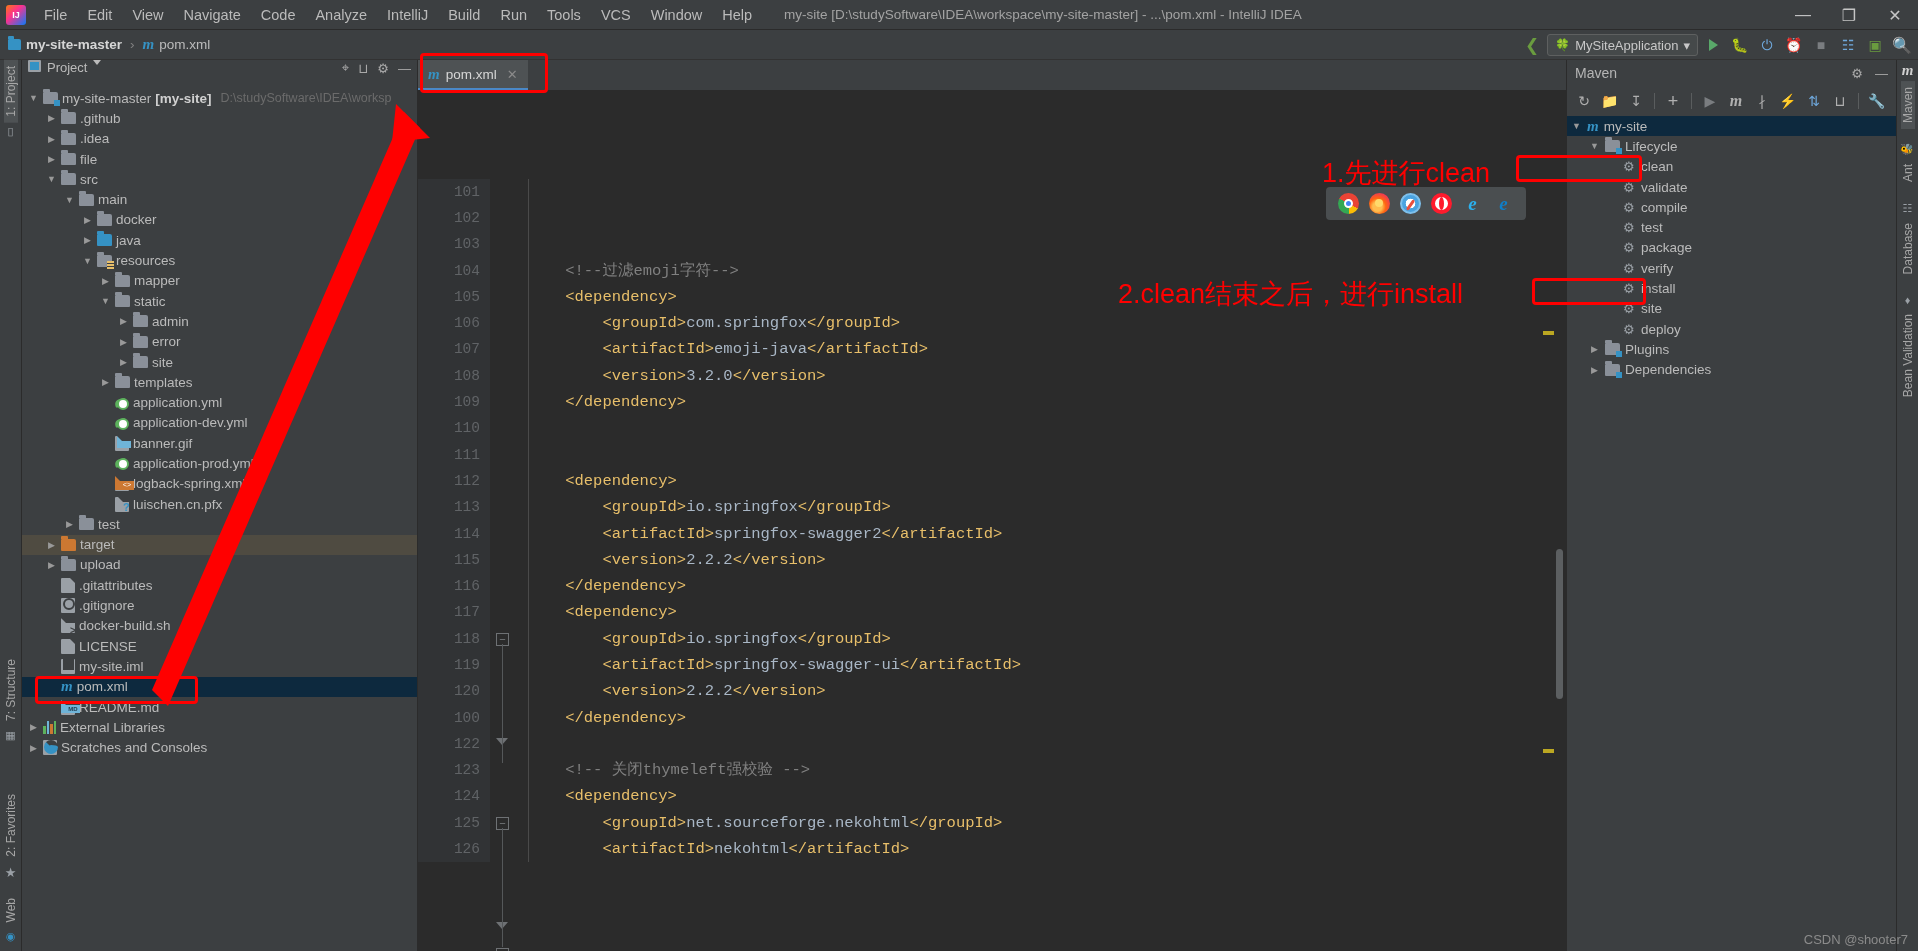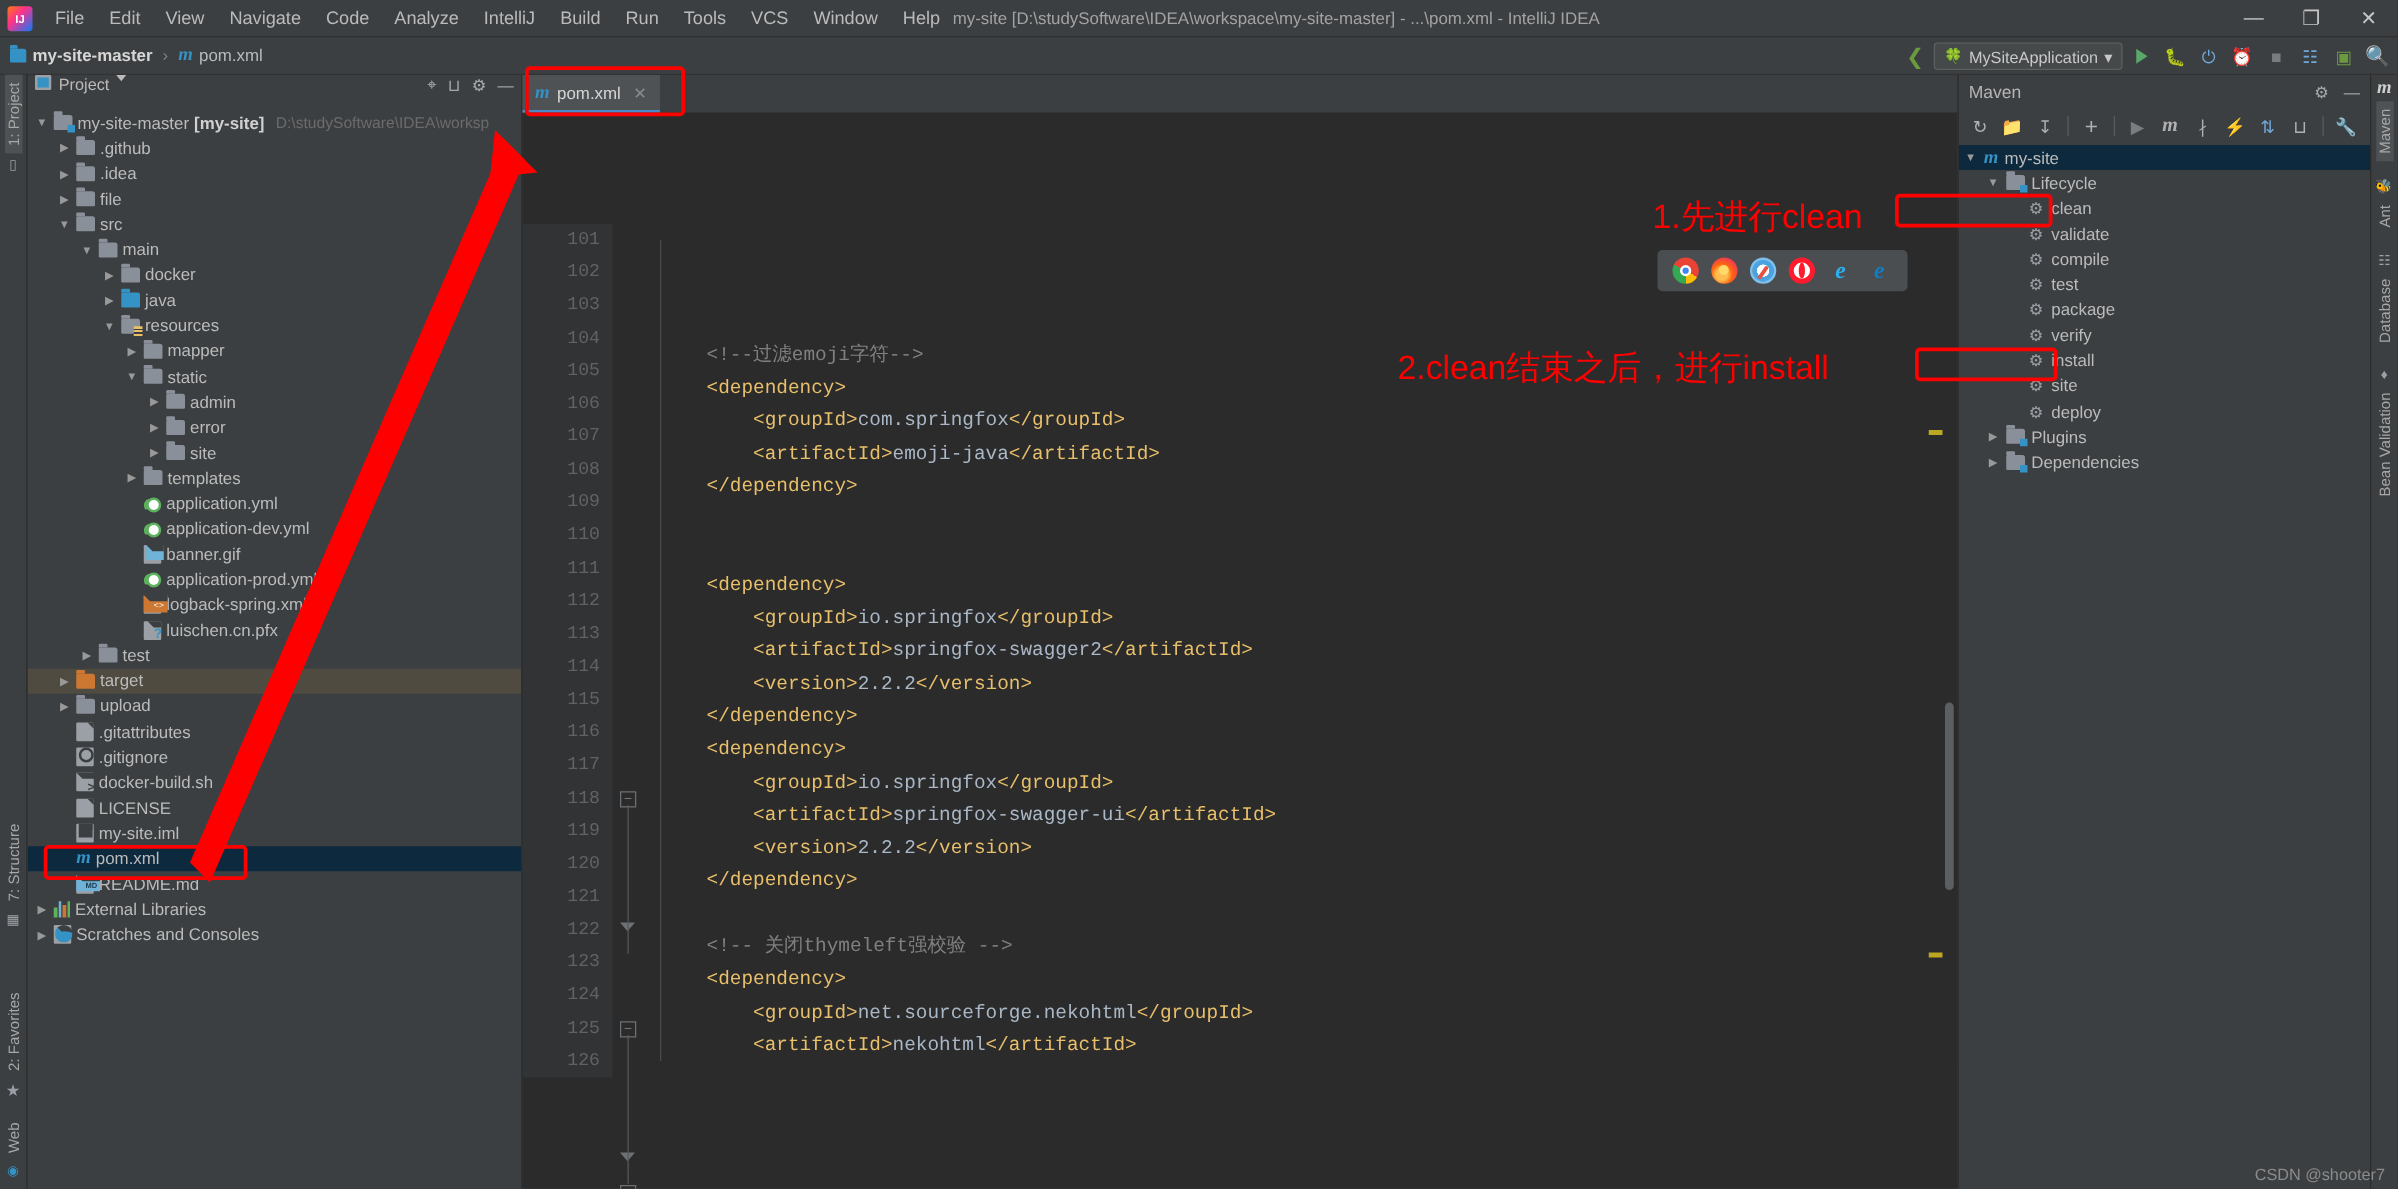--- a/index.html
+++ b/index.html
@@ -23,21 +23,21 @@
     background: linear-gradient(135deg,#f97a12 0%,#ff318c 40%,#087cfa 100%);
     position: relative; flex: 0 0 20px;
   }
   .ij-logo::after {
     content: "IJ"; position: absolute; left: 0; top: 0; width: 100%; height: 100%;
     font-size: 9px; color: #fff; display: flex; align-items: center; justify-content: center;
     font-weight: bold; font-family: "Liberation Sans", sans-serif;
   }
   .menu-item { padding: 3px 10px; cursor: default; white-space: nowrap; }
   .win-title {
-    color: #a3a3a3; font-size: 13.5px; white-space: nowrap;
+    margin-left: 22px; color: #a3a3a3; font-size: 13.5px; white-space: nowrap;
   }
   .win-buttons { position: absolute; right: 0; top: 0; height: 30px; display: flex; align-items: center; }
   .win-btn { width: 46px; height: 30px; display: flex; align-items: center; justify-content: center; font-size: 16px; color: #c5c5c5; }
 
   
   .navbar {
     height: 30px; background: #3c3f41; display: flex; align-items: center;
     font-size: 13.5px; position: relative; flex: 0 0 30px; border-bottom: 1px solid #323232;
   }
   .crumb { display: flex; align-items: center; gap: 5px; padding-left: 8px; }
@@ -511,21 +511,21 @@
             <div class="gline">111</div>
             <div class="gline">112</div>
             <div class="gline">113</div>
             <div class="gline">114</div>
             <div class="gline">115</div>
             <div class="gline">116</div>
             <div class="gline">117</div>
             <div class="gline">118</div>
             <div class="gline">119</div>
             <div class="gline">120</div>
-            <div class="gline">121</div>
+            <div class="gline">100</div>
             <div class="gline">122</div>
             <div class="gline">123</div>
             <div class="gline">124</div>
             <div class="gline">125</div>
             <div class="gline">126</div>
           </div>
         <div class="folds" id="folds">
             <div class="fold fold-minus" style="top: 112.2px;">−</div>
             <div class="fold fold-end" style="top: 217.4px;"></div>
             <div class="fold fold-minus" style="top: 296.3px;">−</div>
@@ -551,20 +551,21 @@
           <div class="warn-stripe" style="top:152px;"></div>
           <div class="warn-stripe" style="top:570px;"></div>
           <div class="scroll-thumb" style="top:370px;height:150px;"></div>
         <div class="cline">&nbsp;</div>
             <div class="cline">&nbsp;</div>
             <div class="cline">&nbsp;</div>
             <div class="cline"><span class="cmt">    &lt;!--过滤emoji字符--&gt;</span></div>
             <div class="cline"><span class="tag">    &lt;dependency&gt;</span></div>
             <div class="cline"><span class="tag">        &lt;groupId&gt;</span><span class="txt">com.springfox</span><span class="tag">&lt;/groupId&gt;</span></div>
             <div class="cline"><span class="tag">        &lt;artifactId&gt;</span><span class="txt">emoji-java</span><span class="tag">&lt;/artifactId&gt;</span></div>
+            <div class="cline"><span class="tag">        &lt;version&gt;</span><span class="txt">3.2.0</span><span class="tag">&lt;/version&gt;</span></div>
             <div class="cline"><span class="tag">    &lt;/dependency&gt;</span></div>
             <div class="cline">&nbsp;</div>
             <div class="cline">&nbsp;</div>
             <div class="cline"><span class="tag">    &lt;dependency&gt;</span></div>
             <div class="cline"><span class="tag">        &lt;groupId&gt;</span><span class="txt">io.springfox</span><span class="tag">&lt;/groupId&gt;</span></div>
             <div class="cline"><span class="tag">        &lt;artifactId&gt;</span><span class="txt">springfox-swagger2</span><span class="tag">&lt;/artifactId&gt;</span></div>
             <div class="cline"><span class="tag">        &lt;version&gt;</span><span class="txt">2.2.2</span><span class="tag">&lt;/version&gt;</span></div>
             <div class="cline"><span class="tag">    &lt;/dependency&gt;</span></div>
             <div class="cline"><span class="tag">    &lt;dependency&gt;</span></div>
             <div class="cline"><span class="tag">        &lt;groupId&gt;</span><span class="txt">io.springfox</span><span class="tag">&lt;/groupId&gt;</span></div>

